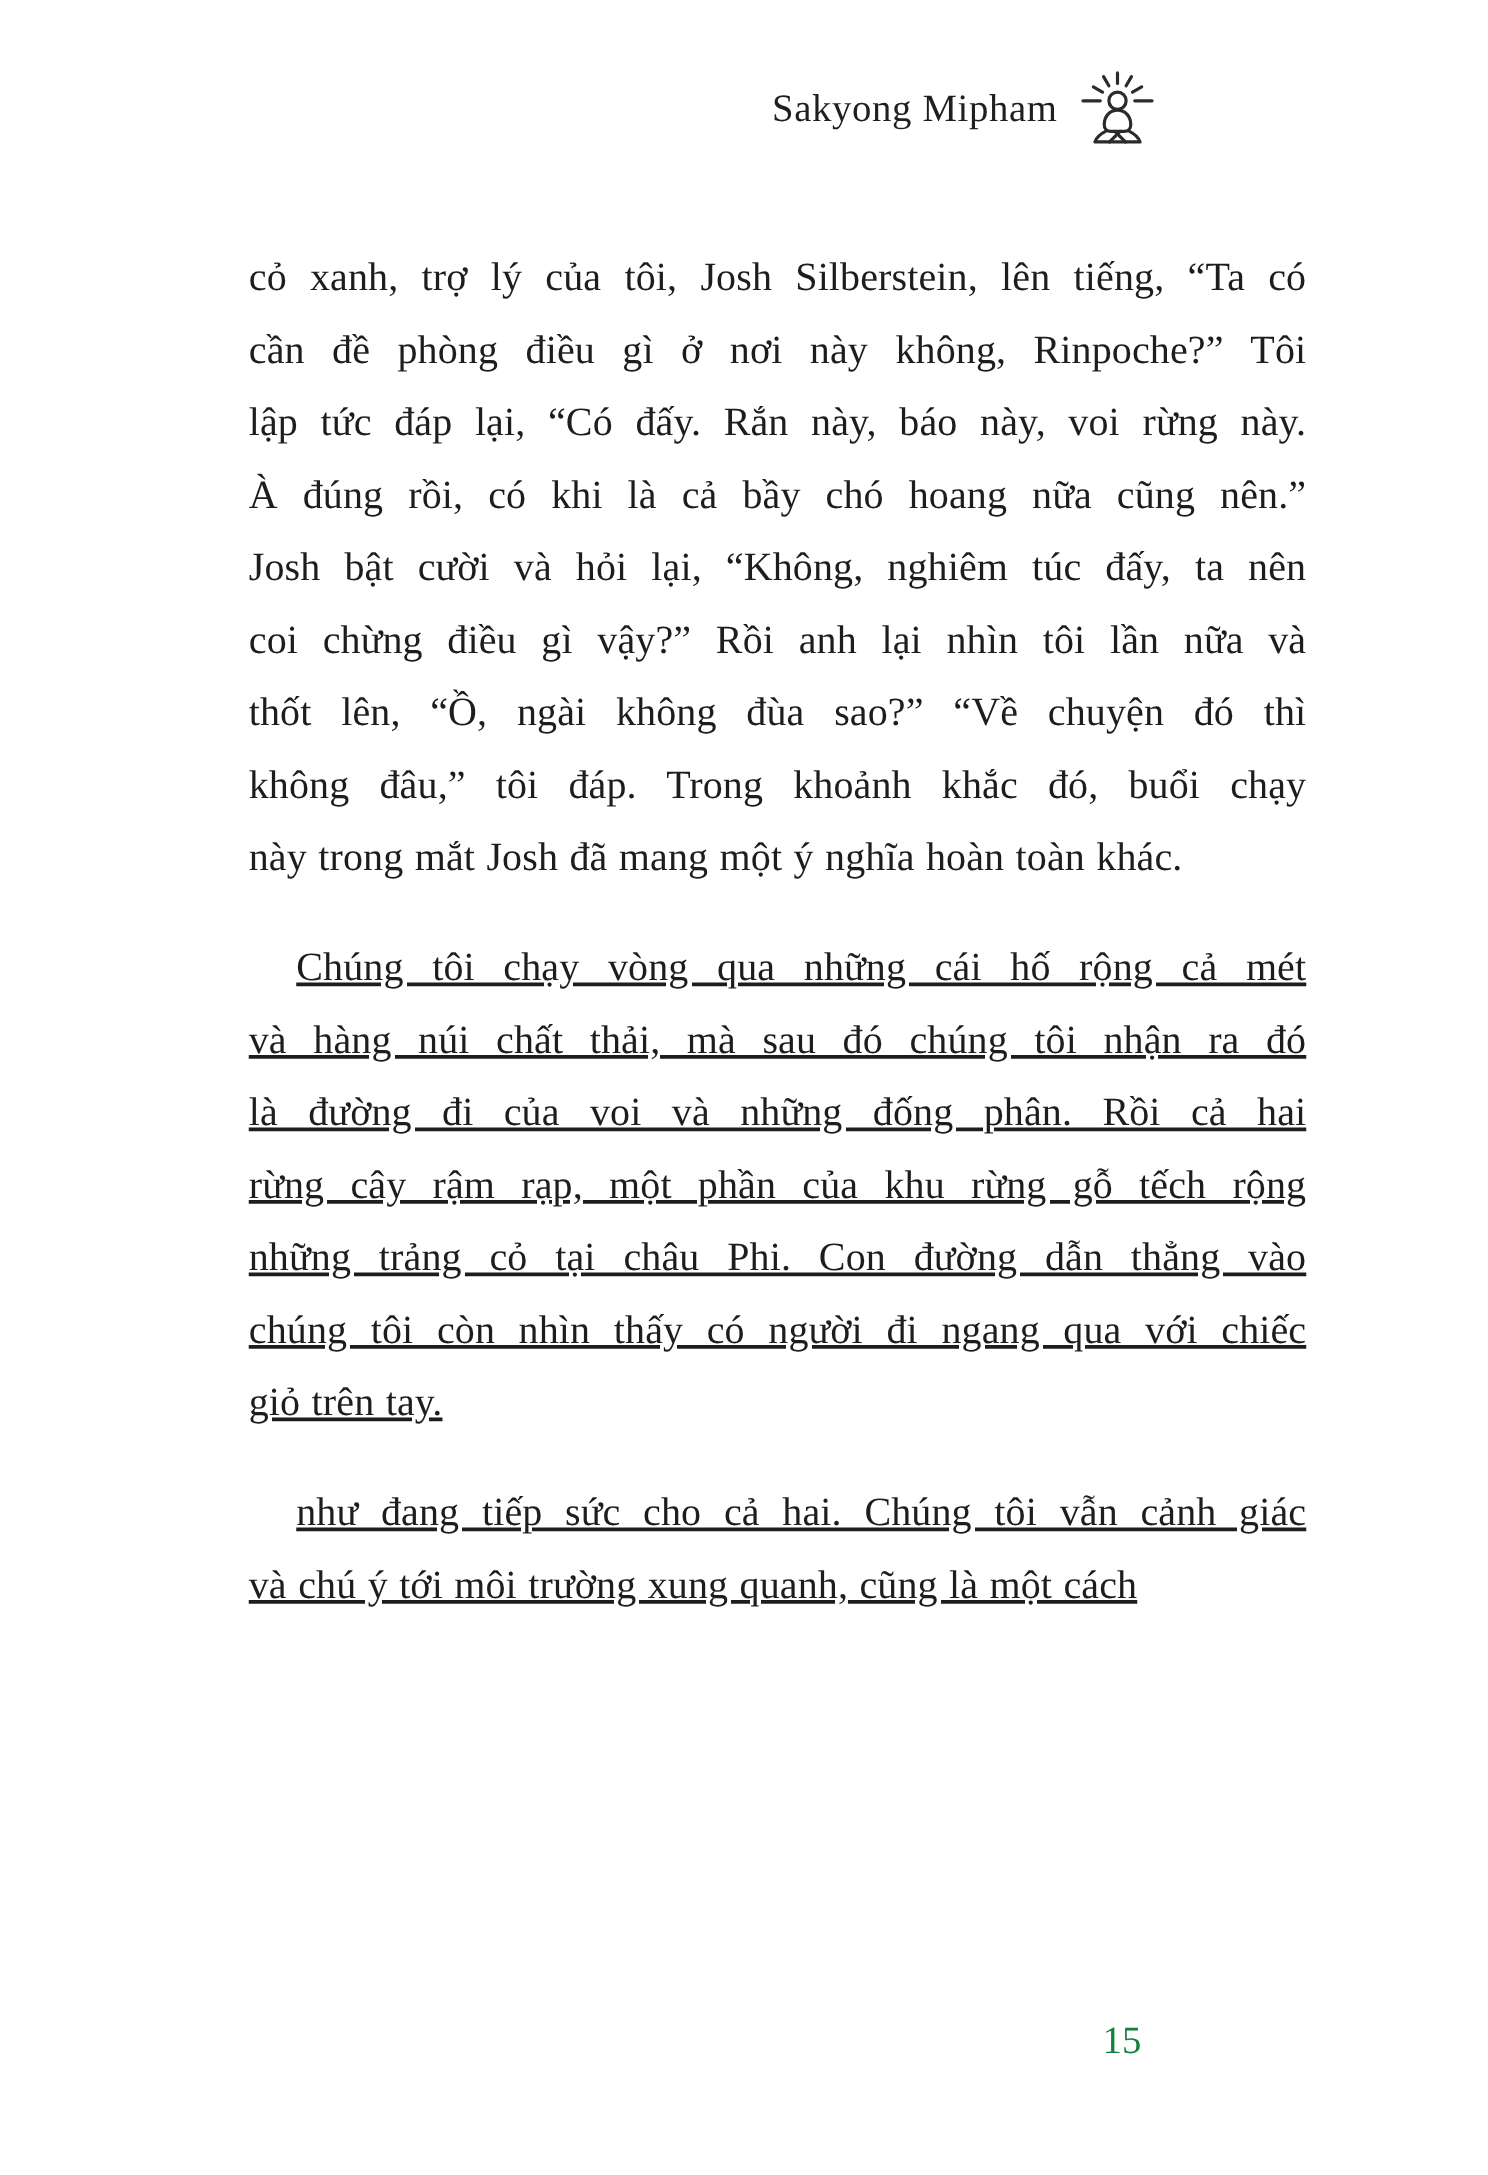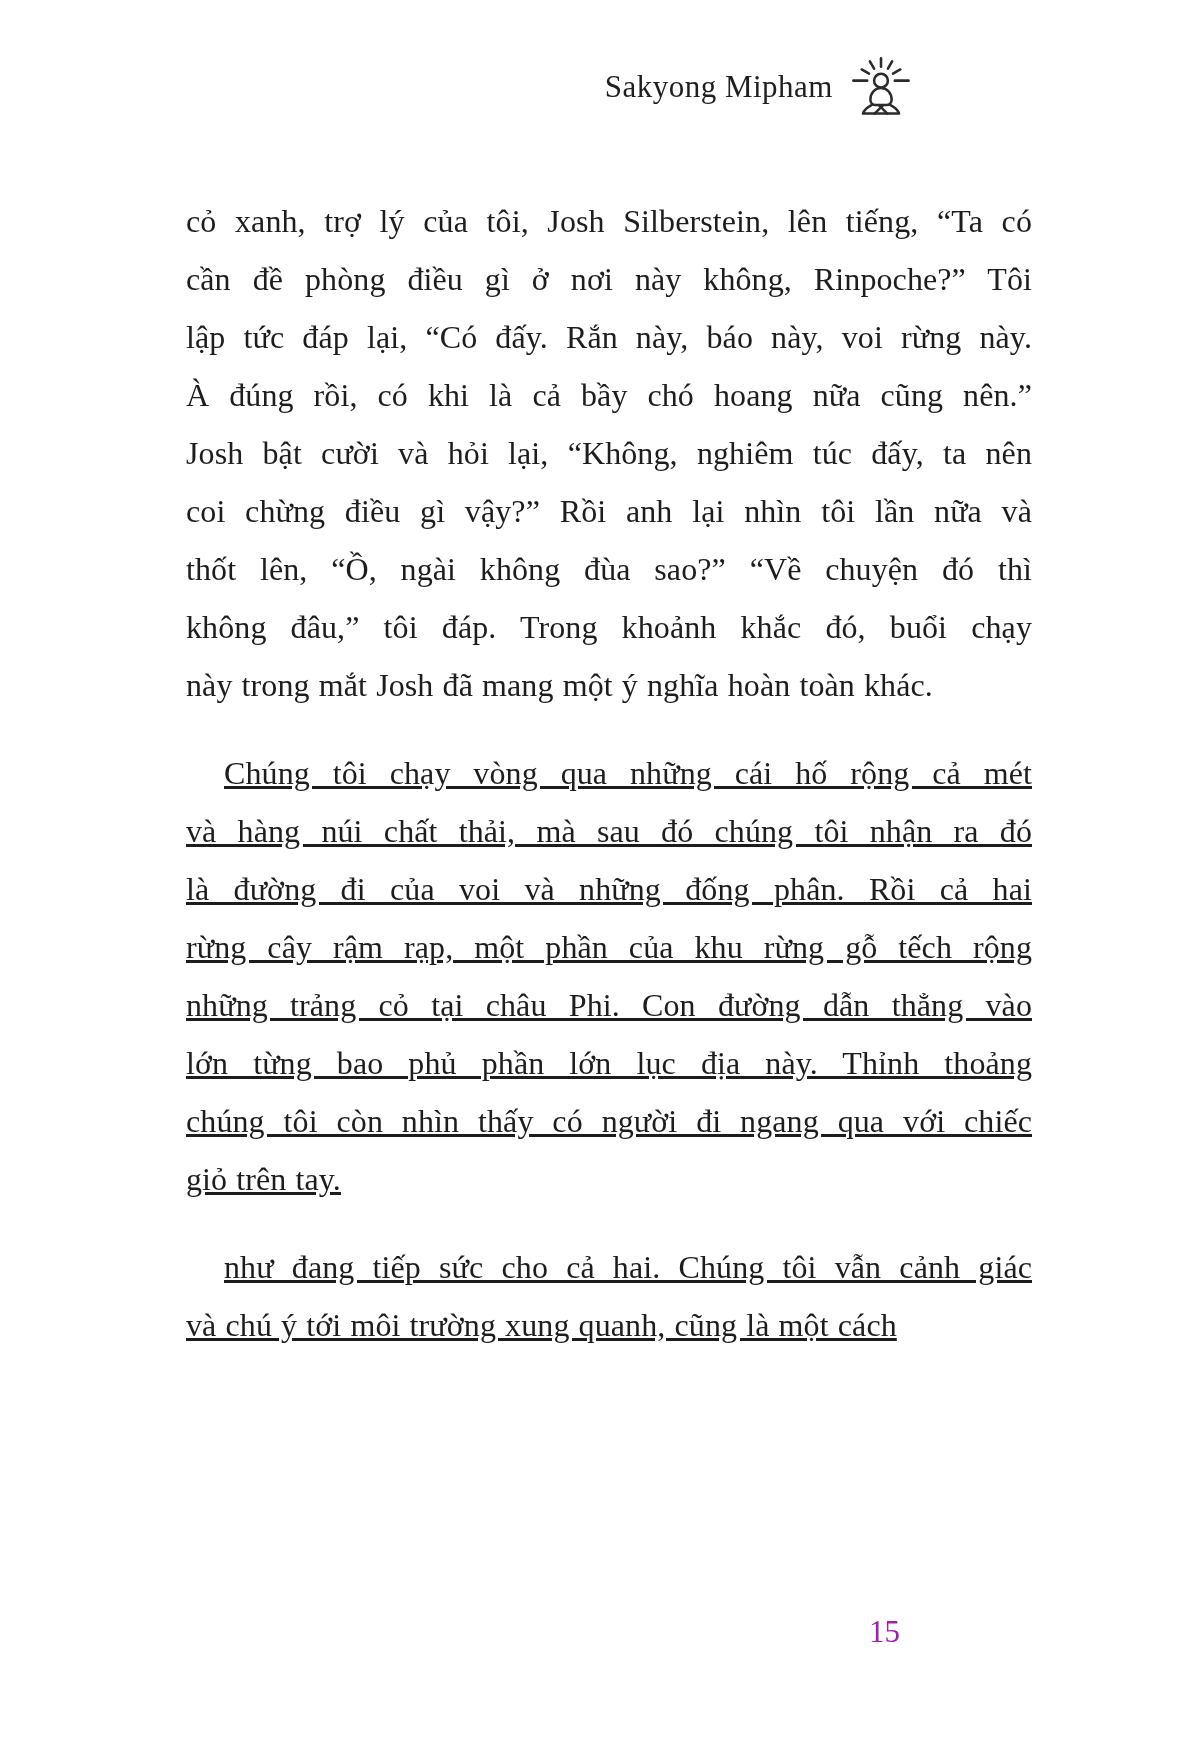--- a/index.html
+++ b/index.html
@@ -4,20 +4,21 @@
 <style>
   html, body { margin: 0; padding: 0; background: #ffffff; }
   .page {
     position: relative;
     width: 1058px;
     height: 1740px;
     background: #ffffff;
     font-family: "Liberation Serif", "DejaVu Serif", serif;
     color: #1d1d1d;
     overflow: hidden;
+    margin-left: 13px;
   }
   .running-header {
     position: absolute;
     top: 52px;
     right: 143px;
     display: flex;
     align-items: center;
     gap: 14px;
   }
   .author-name {
@@ -45,21 +46,21 @@
     word-spacing: 1px;
   }
   .para.indented .line:first-child { padding-left: 38px; }
   .line.last { text-align-last: left; }
   .page-number {
     position: absolute;
     top: 1610px;
     right: 158px;
     font-size: 31px;
     line-height: 44px;
-    color: #a21caf;
+    color: #15803d;
   }
 </style>
 </head>
 <body>
 
 <div class="page">
 
   <div class="running-header">
     <span class="author-name">Sakyong Mipham</span>
     <span class="med-icon">
@@ -97,21 +98,20 @@
       <div class="line">không đâu,” tôi đáp. Trong khoảnh khắc đó, buổi chạy</div>
       <div class="line last">này trong mắt Josh đã mang một ý nghĩa hoàn toàn khác.</div>
     </div>
 
     <div class="para indented">
       <div class="line">Chúng tôi chạy vòng qua những cái hố rộng cả mét</div>
       <div class="line">và hàng núi chất thải, mà sau đó chúng tôi nhận ra đó</div>
       <div class="line">là đường đi của voi và những đống phân. Rồi cả hai</div>
       <div class="line">rừng cây rậm rạp, một phần của khu rừng gỗ tếch rộng</div>
       <div class="line">những trảng cỏ tại châu Phi. Con đường dẫn thẳng vào</div>
-      <div class="line">lớn từng bao phủ phần lớn lục địa này. Thỉnh thoảng</div>
       <div class="line">chúng tôi còn nhìn thấy có người đi ngang qua với chiếc</div>
       <div class="line last">giỏ trên tay.</div>
     </div>
 
     <div class="para indented">
       <div class="line">như đang tiếp sức cho cả hai. Chúng tôi vẫn cảnh giác</div>
       <div class="line last">và chú ý tới môi trường xung quanh, cũng là một cách</div>
     </div>
 
   </div>

